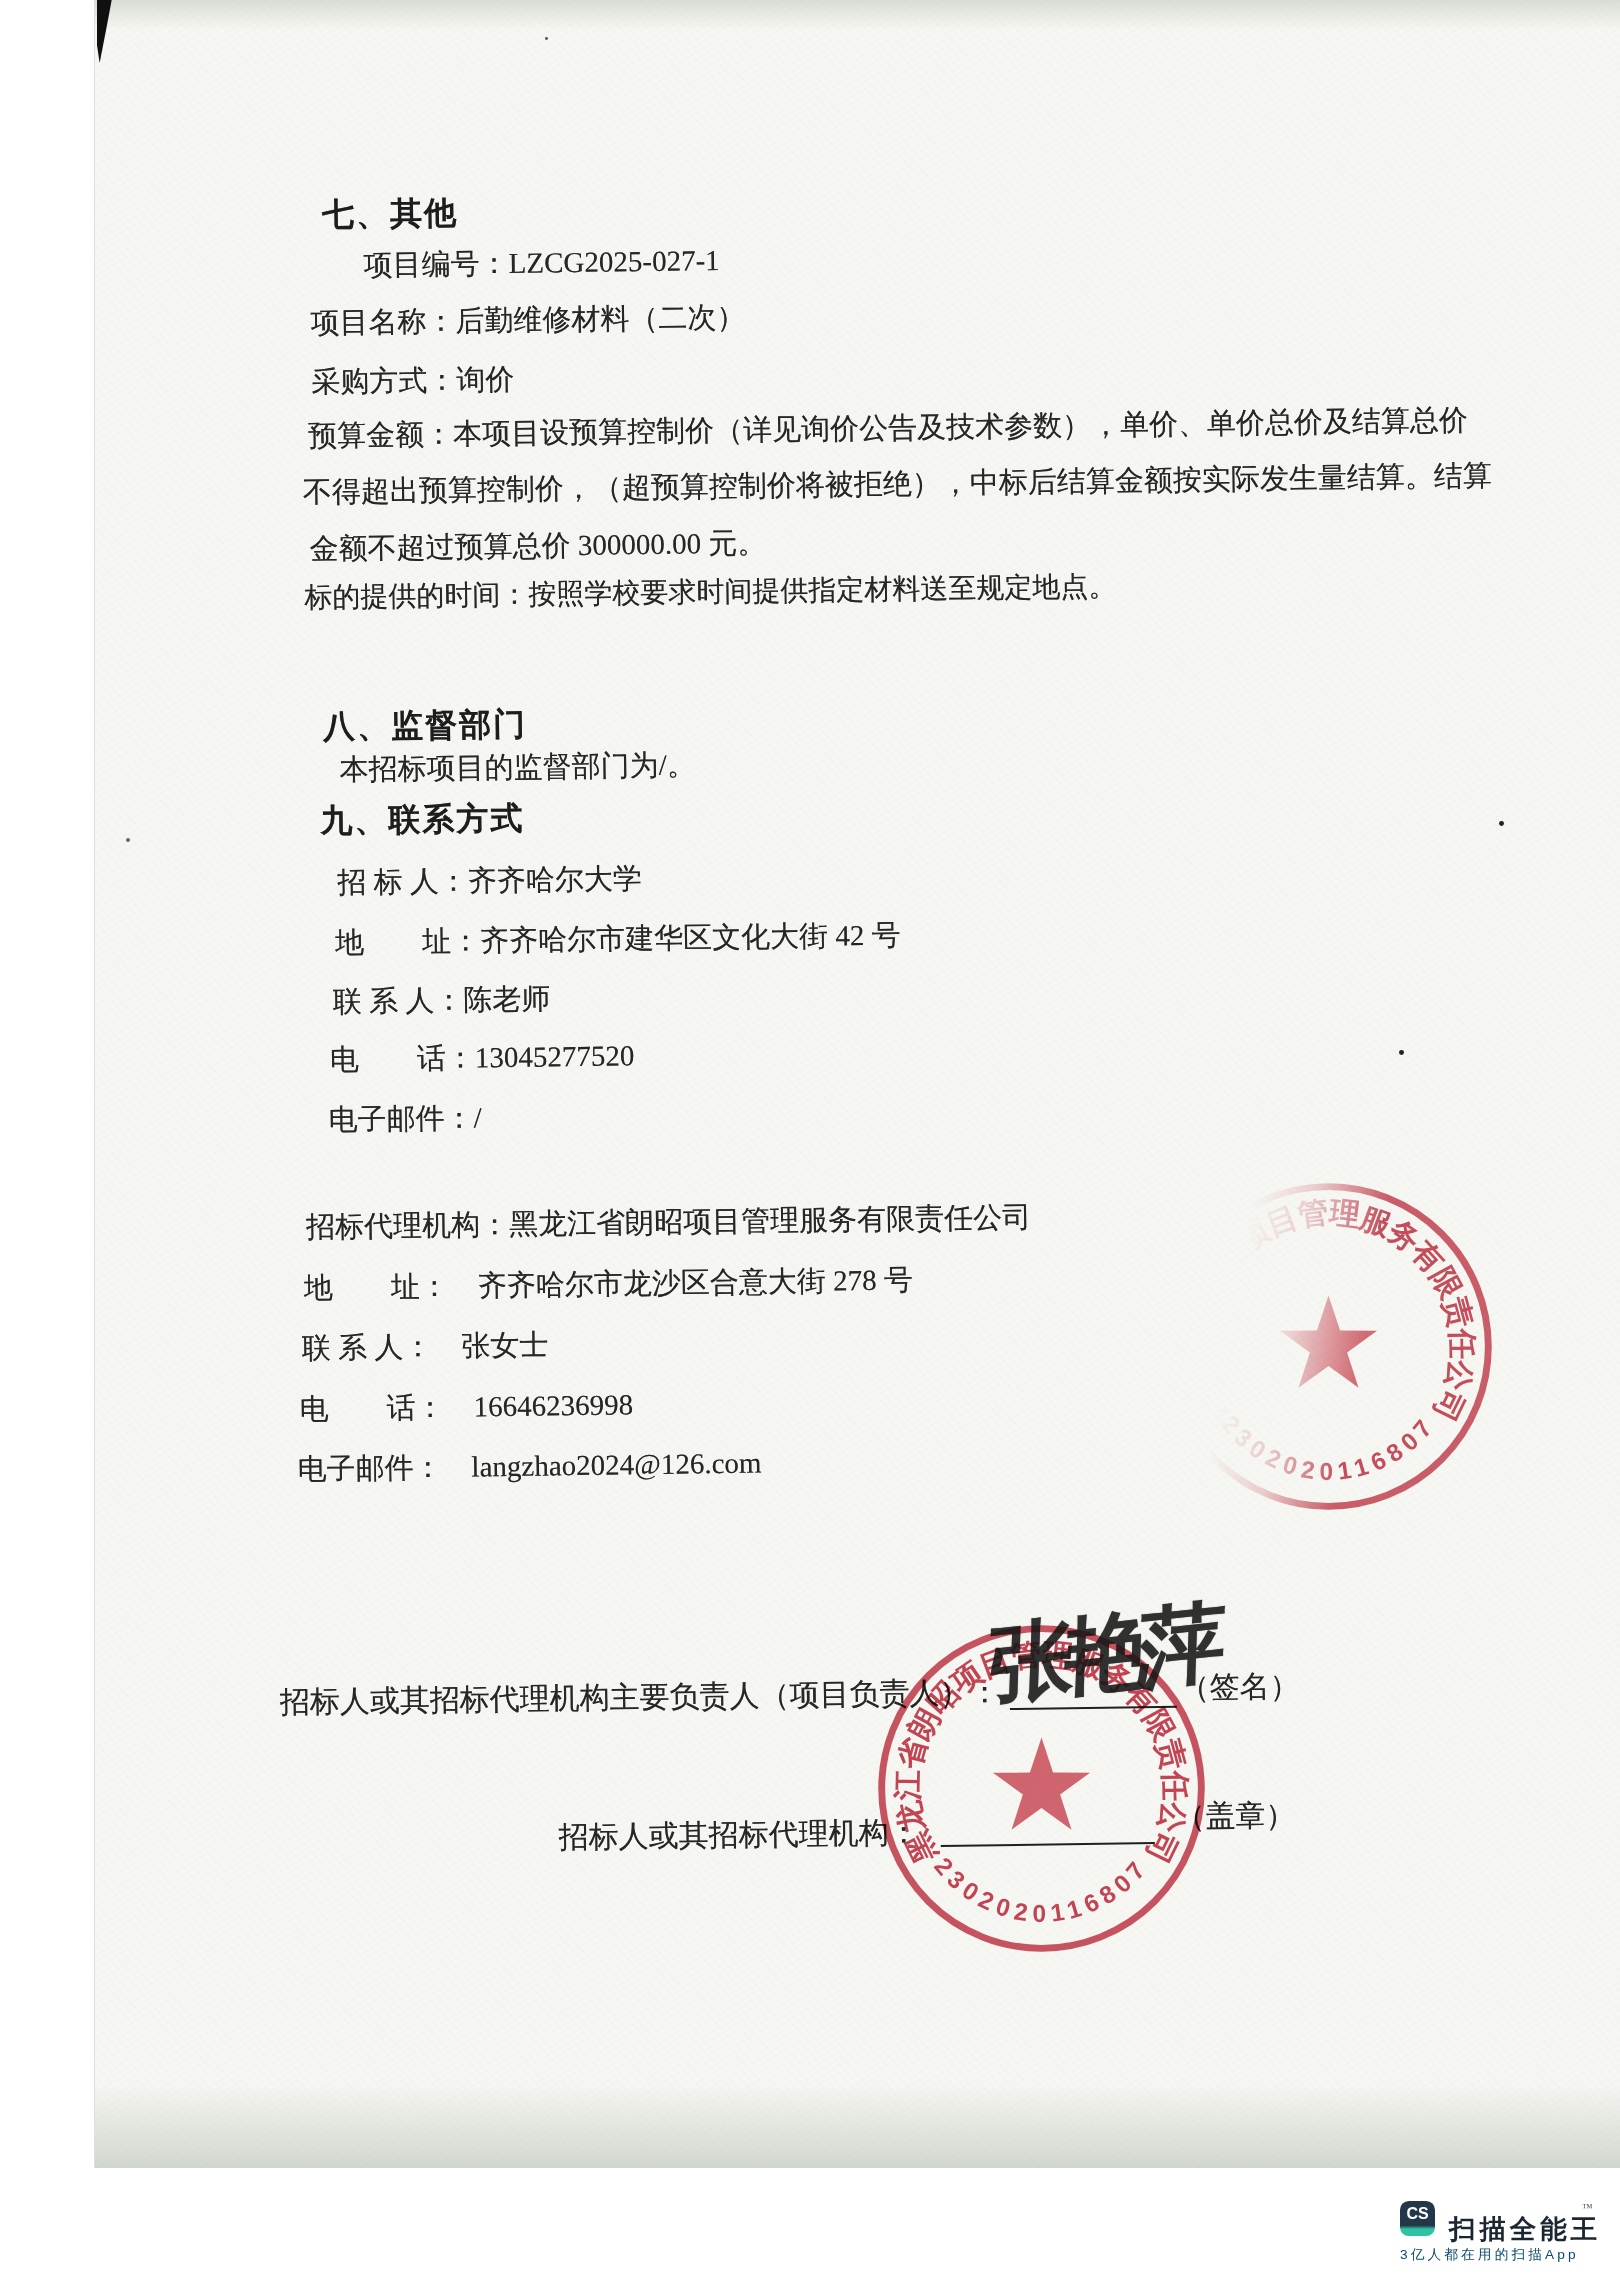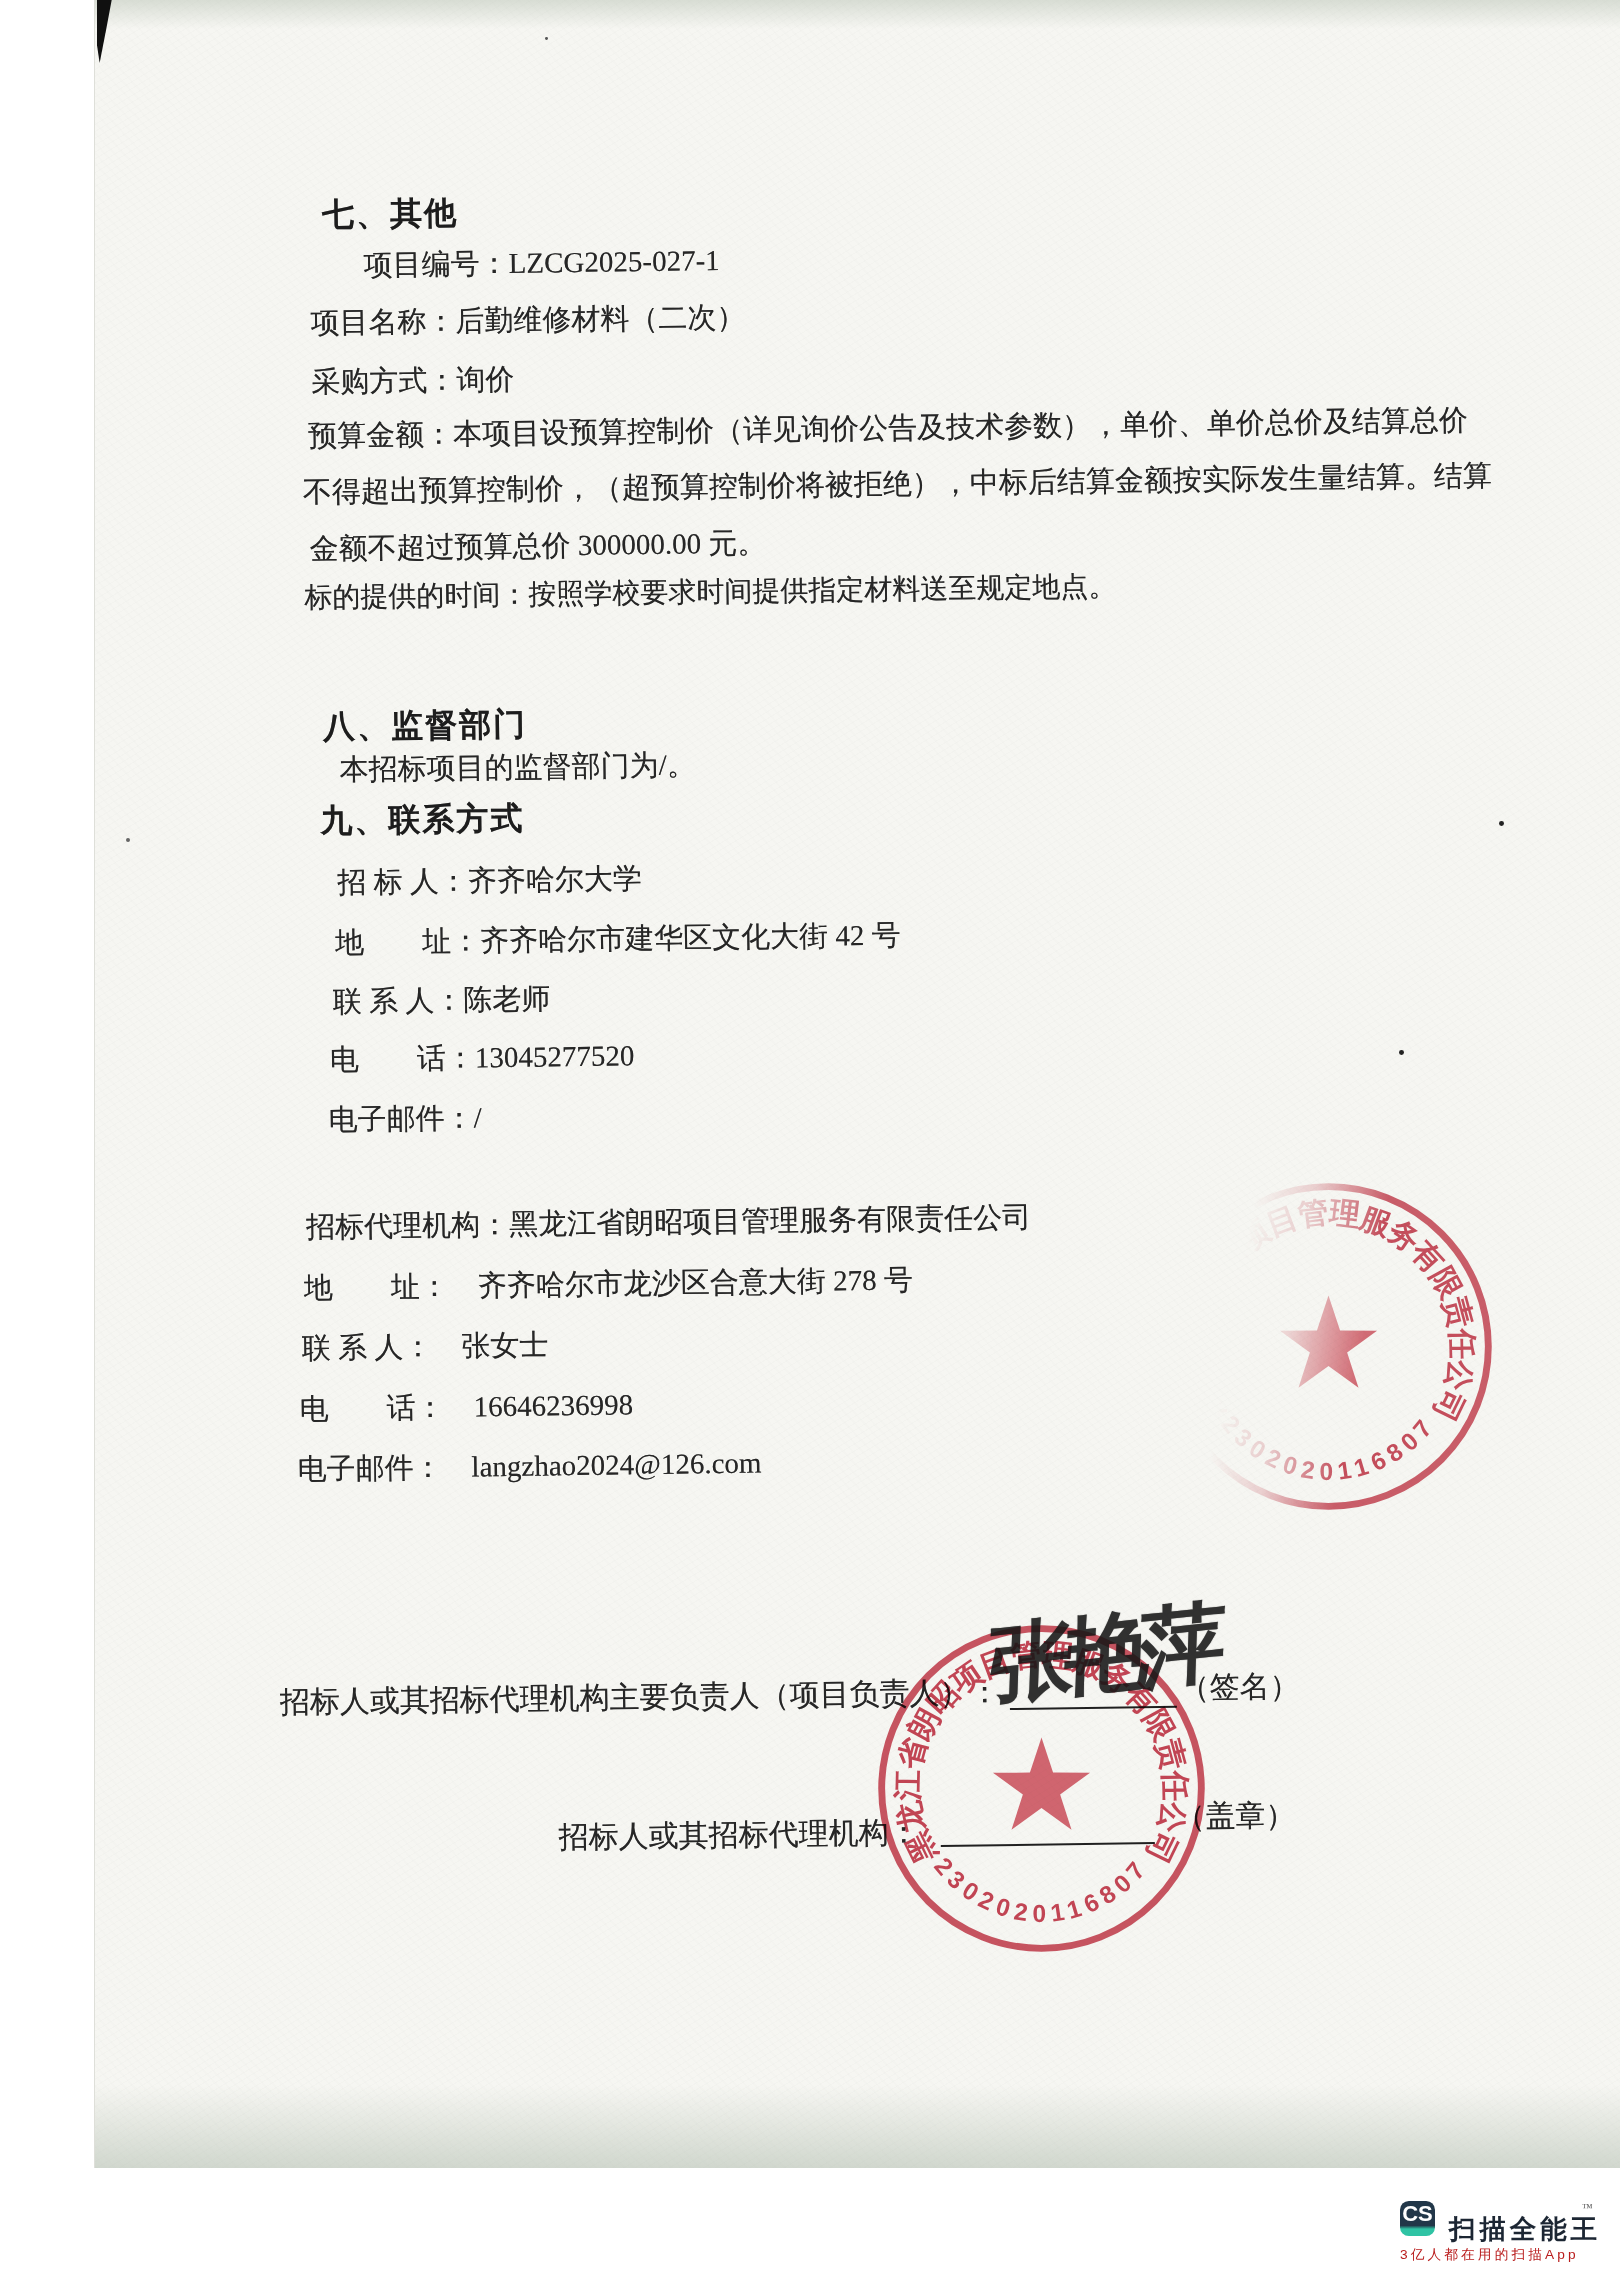--- a/index.html
+++ b/index.html
@@ -36,27 +36,27 @@
      mask-image:linear-gradient(100deg, transparent 26%, rgba(0,0,0,.25) 40%, #000 58%);}
   #signature{position:absolute;left:988px;top:1596px;font-size:86px;font-weight:700;color:#161616;
      letter-spacing:-9.8px;opacity:.88;transform:rotate(-6deg) skewX(-8deg);
      text-shadow:0 0 1px rgba(0,0,0,.7);font-family:"Liberation Serif",serif;}
 
   
   #watermark{position:absolute;left:1400px;top:2201px;width:206px;}
   #cs-logo{position:absolute;left:0;top:0;width:35px;height:35px;border-radius:8.8px;
      background:linear-gradient(180deg,#223749 0%,#223749 70%,#2fc3a4 80%,#2fc3a4 100%);
      display:flex;align-items:flex-start;justify-content:center;}
-  #cs-logo span{color:#fff;font-family:"Liberation Sans",sans-serif;font-weight:700;font-size:22px;
+  #cs-logo span{color:#fff;font-family:"Liberation Sans",sans-serif;font-weight:700;font-size:16px;
      line-height:26.5px;letter-spacing:0;}
   #wm-title{position:absolute;left:49px;top:2px;font-family:"Liberation Sans",sans-serif;
      font-weight:700;font-size:26.5px;color:#1c2633;letter-spacing:3.9px;white-space:nowrap;margin-top:8px;}
   #wm-tm{position:absolute;left:182px;top:0px;font-size:10.8px;color:#555;}
   #wm-tagline{position:absolute;left:0;top:45px;font-family:"Liberation Sans",sans-serif;
-     font-size:13.7px;color:#b91c1c;letter-spacing:3.1px;white-space:nowrap;}
+     font-size:13.7px;color:#0c4a6e;letter-spacing:3.1px;white-space:nowrap;}
 </style>
 </head>
 <body>
 
 <div id="scan-page">
 
   <div id="paper">
     <div class="grain"></div>
     <div class="edge-top"></div>
     <div class="edge-bottom"></div>

